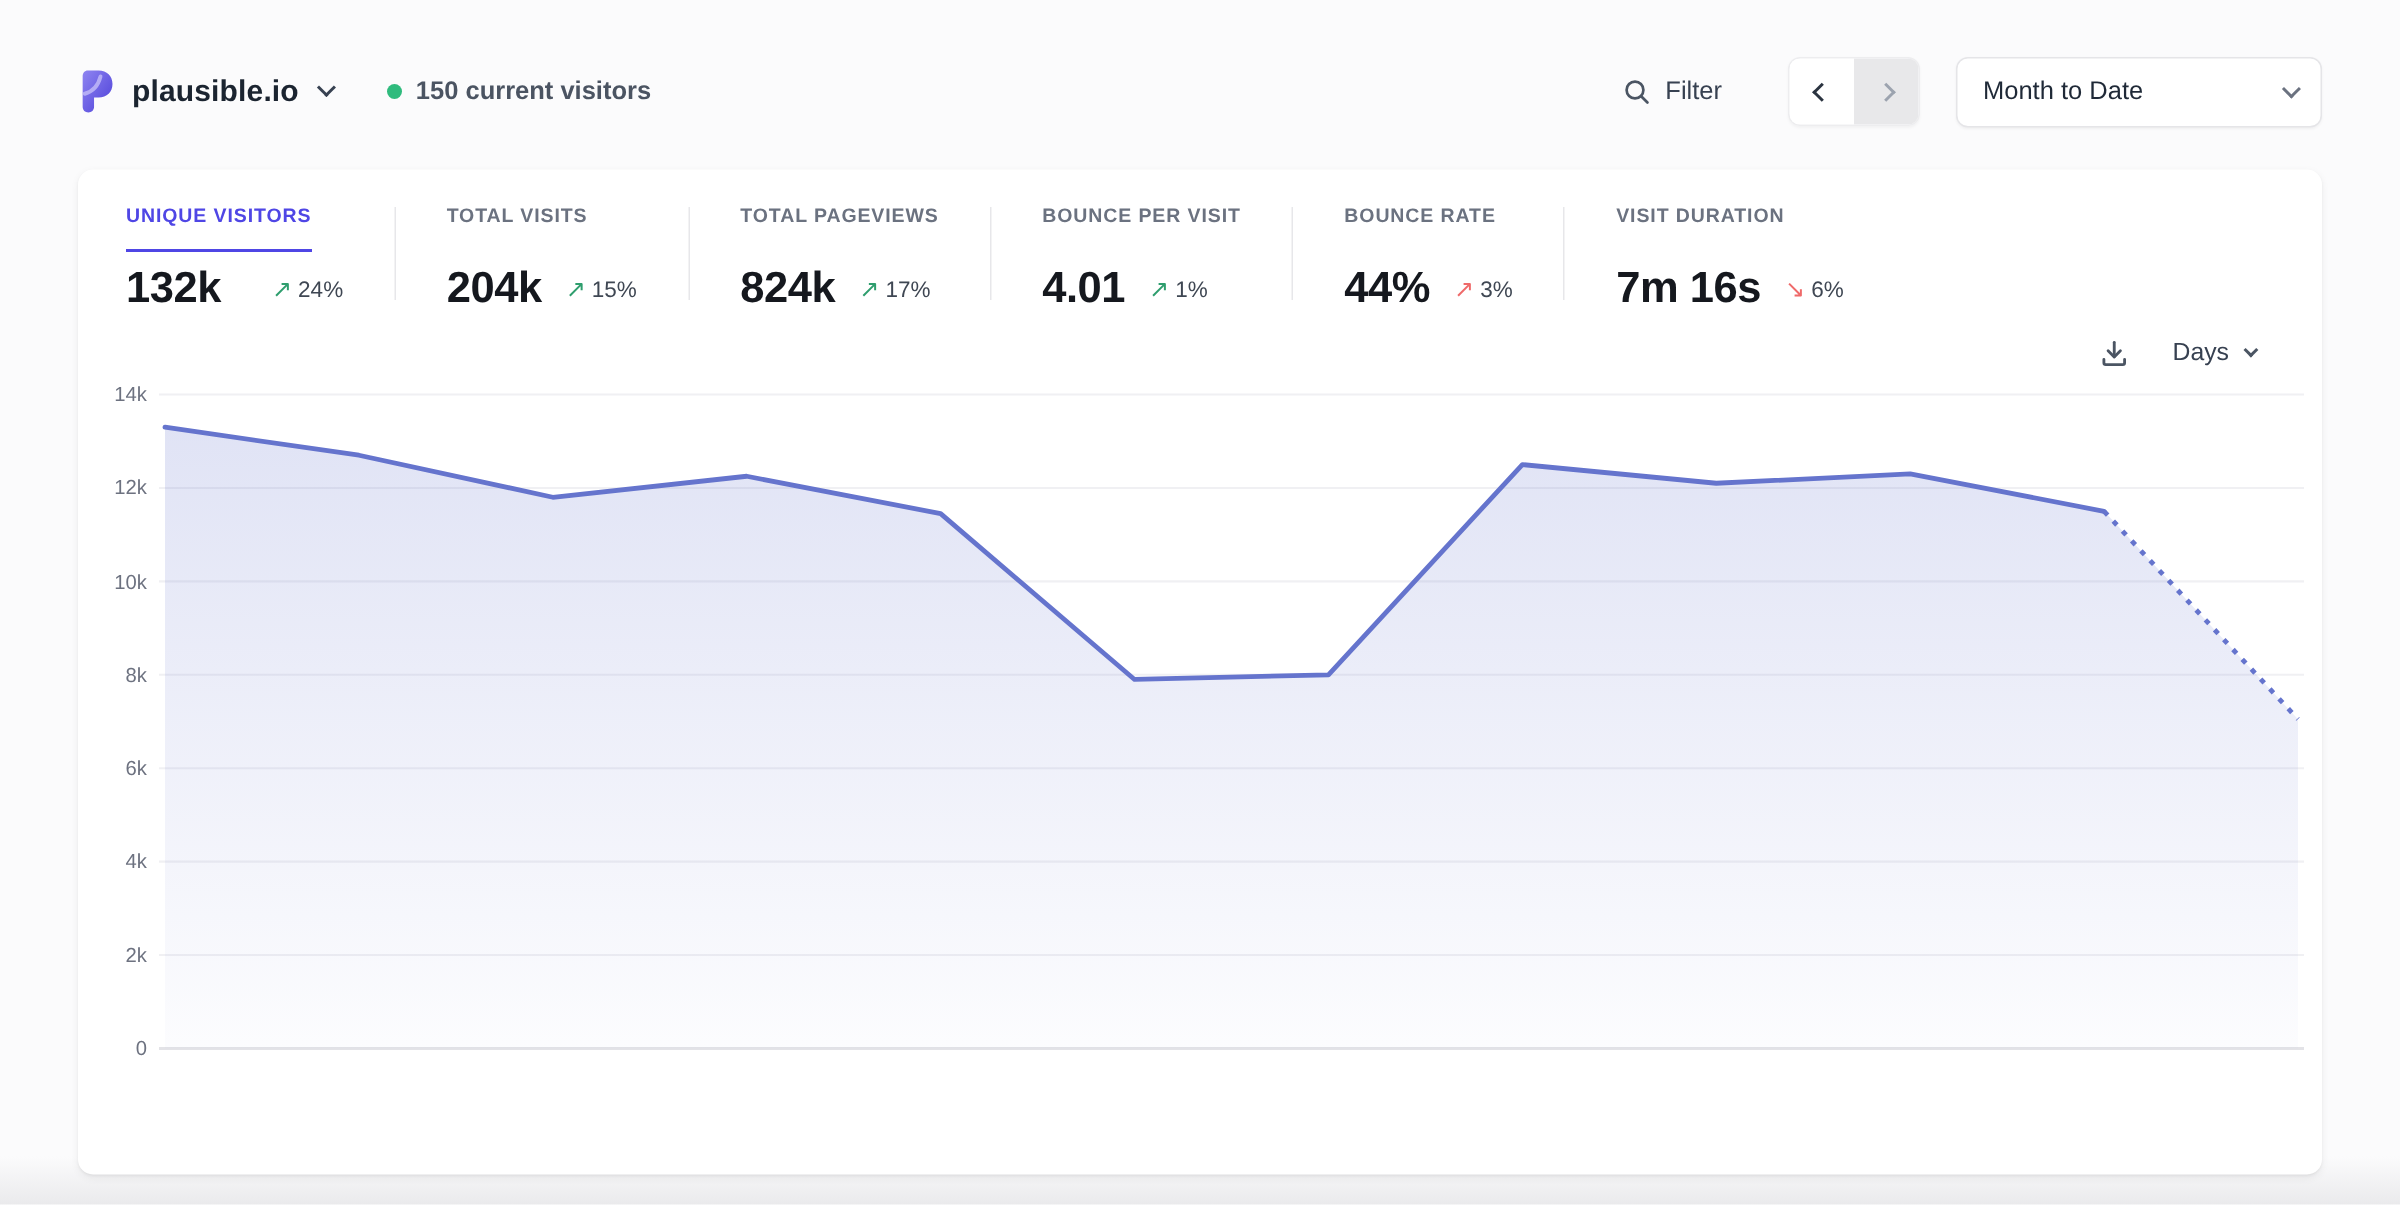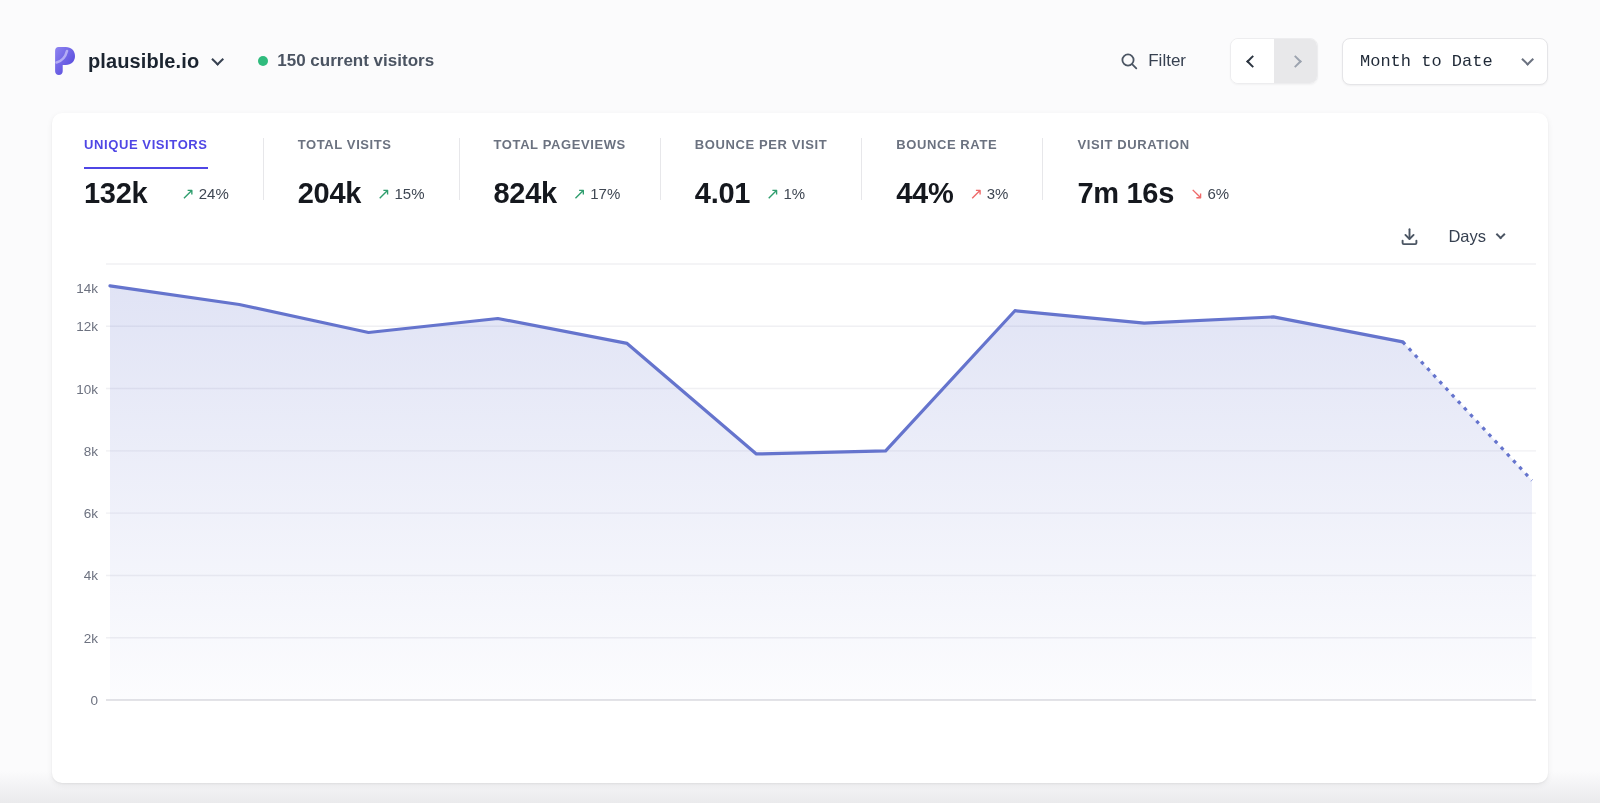--- a/index.html
+++ b/index.html
@@ -33,24 +33,24 @@
   .filter { display:flex; align-items:center; color:#374151; cursor:pointer; }
   .filter svg { margin-right:9px; }
   .filter-label { font-size:17px; color:#374151; }
   .pager { display:flex; margin-left:44px; border-radius:8px; overflow:hidden;
            border:1px solid #ededef; box-shadow:0 1px 2px rgba(0,0,0,.04); }
   .pager button { width:43px; height:44px; border:none; display:flex;
                   align-items:center; justify-content:center; cursor:pointer; }
   .pager .prev { background:#ffffff; color:#2b3440; }
   .pager .next { background:#e8e8ea; color:#9ca3af; }
   .period-select {
-    margin-left:24px; width:206px; height:47px; background:#fff;
+    margin-left:24px; width:244px; height:47px; background:#fff;
     border:1px solid #e5e5e8; border-radius:8px; box-shadow:0 1px 2px rgba(0,0,0,.05);
     display:flex; align-items:center; justify-content:space-between;
-    padding:0 17px; cursor:pointer;font-family:Liberation Mono, monospace;
+    padding:0 17px; cursor:pointer;
   }
   .period-label { font-size:17px; font-weight:500; color:#1f2937; }
   .period-select .chev { color:#6b7280; }
 
   
   .card {
     margin:29px 52px 0 52px; height:670px; background:#ffffff;
     border-radius:10px; box-shadow:0 1px 2px rgba(0,0,0,.05), 0 2px 6px rgba(0,0,0,.06);
     position:relative;
   }
@@ -228,21 +228,21 @@
 
   <div class="chart">
     <div class="y-gutter" id="y-gutter">
         <div class="y-tick" style="top: 99.5495%;">0</div>
         <div class="y-tick" style="top: 85.5212%;">2k</div>
         <div class="y-tick" style="top: 71.4929%;">4k</div>
         <div class="y-tick" style="top: 57.4646%;">6k</div>
         <div class="y-tick" style="top: 43.4363%;">8k</div>
         <div class="y-tick" style="top: 29.408%;">10k</div>
         <div class="y-tick" style="top: 15.3797%;">12k</div>
-        <div class="y-tick" style="top: 1.35135%; margin-top: 24px;">14k</div>
+        <div class="y-tick" style="top: 1.35135%;">14k</div>
       </div>
     <div class="plot-wrap">
       <div class="plot">
         <svg id="chart-svg" preserveAspectRatio="none" viewBox="0 0 1430 444">
             <defs>
               <linearGradient id="areaGrad" x1="0" y1="0" x2="0" y2="1">
     <stop offset="0" stop-color="rgba(101,116,205,0.20)"></stop>
     <stop offset="1" stop-color="rgba(101,116,205,0.02)"></stop>
               </linearGradient>
             </defs>

